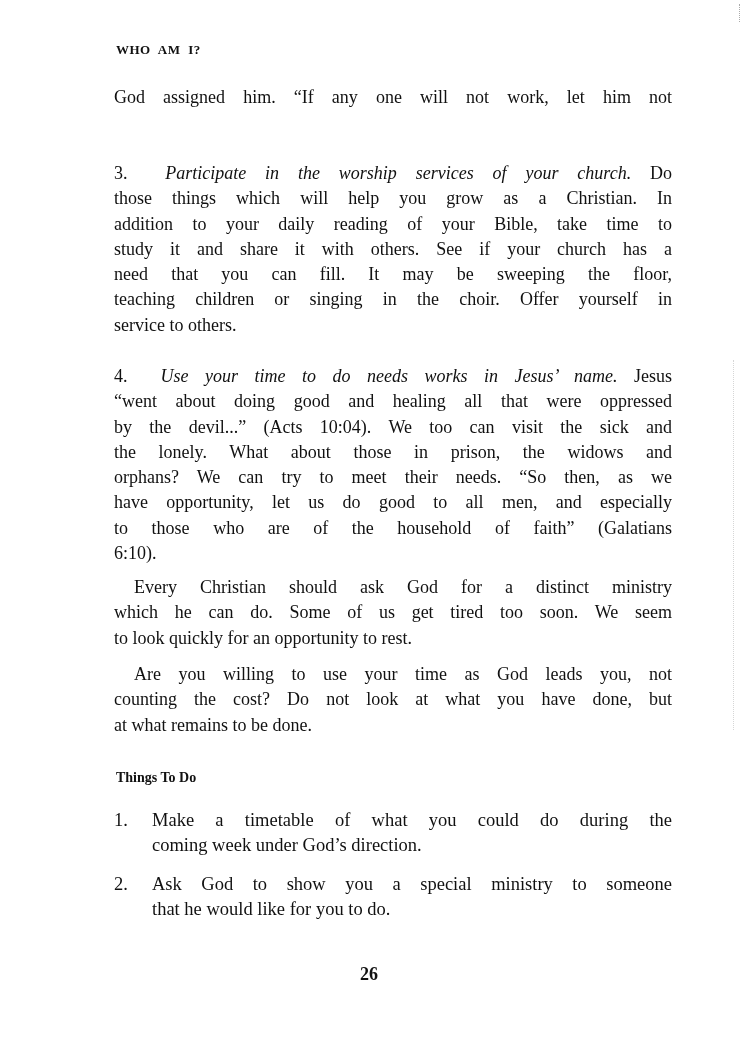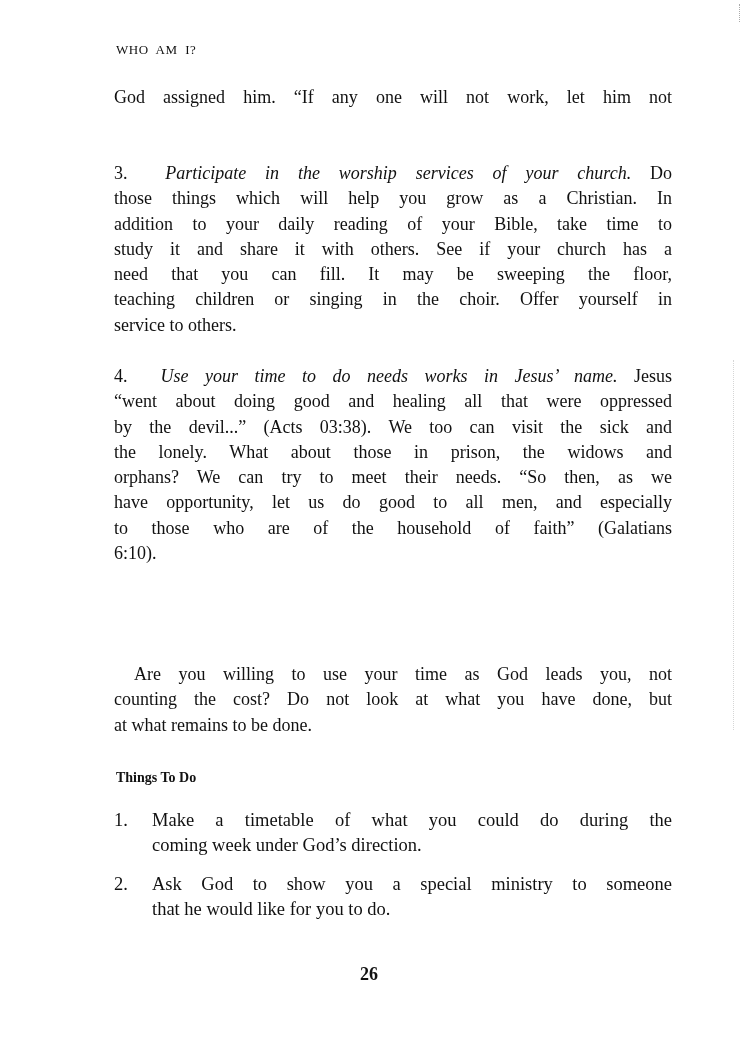--- a/index.html
+++ b/index.html
@@ -1,19 +1,19 @@
 <!DOCTYPE html>
 <html><head>
   <meta charset="utf-8">
   <style>
     html, body { margin: 0; padding: 0; background: #ffffff; }
     body { width: 744px; height: 1050px; position: relative; overflow: hidden;
            font-family: "Liberation Serif", "DejaVu Serif", serif; color: #111; }
     .page { position: absolute; left: 0; top: 0; width: 744px; height: 1050px; }
-    .running-head { position: absolute; left: 116px; top: 42px; font-size: 13px; font-weight: normal;
+    .running-head { position: absolute; left: 116px; top: 42px; font-size: 13px; font-weight: bold;
                     letter-spacing: 0.5px; word-spacing: 4px; }
     .block { position: absolute; left: 114px; width: 558px; font-size: 18px; line-height: 25.3px;
              text-align: justify; }
     .line { display: block; text-align: justify; text-align-last: justify; white-space: nowrap; }
     .line.last { text-align-last: left; }
     .indent { padding-left: 20px; }
     .em { font-style: italic; }
     .heading { position: absolute; left: 116px; top: 770px; font-size: 14px; font-weight: bold; }
     .list-item { position: absolute; left: 114px; width: 558px; font-size: 18.5px; line-height: 25.3px; }
     .list-num { position: absolute; left: 0; top: 0; }
@@ -43,28 +43,33 @@
     <span class="line">addition to your daily reading of your Bible, take time to</span>
     <span class="line">study it and share it with others. See if your church has a</span>
     <span class="line">need that you can fill. It may be sweeping the floor,</span>
     <span class="line">teaching children or singing in the choir. Offer yourself in</span>
     <span class="line last">service to others.</span>
   </div>
 
   <div class="block" style="top:364px;">
     <span class="line"><span>4.</span>&nbsp;&nbsp;<span class="em">Use your time to do needs works in Jesus’ name.</span> <span>Jesus</span></span>
     <span class="line">“went about doing good and healing all that were oppressed</span>
-    <span class="line">by the devil...” (Acts 03:38). We too can visit the sick and</span>
+    <span class="line">by the devil...” (Acts 10:04). We too can visit the sick and</span>
     <span class="line">the lonely. What about those in prison, the widows and</span>
     <span class="line">orphans? We can try to meet their needs. “So then, as we</span>
     <span class="line">have opportunity, let us do good to all men, and especially</span>
     <span class="line">to those who are of the household of faith” (Galatians</span>
     <span class="line last">6:10).</span>
   </div>
 
+  <div class="block" style="top:575px;">
+    <span class="line indent">Every Christian should ask God for a distinct ministry</span>
+    <span class="line">which he can do. Some of us get tired too soon. We seem</span>
+    <span class="line last">to look quickly for an opportunity to rest.</span>
+  </div>
 
   <div class="block" style="top:662px;">
     <span class="line indent">Are you willing to use your time as God leads you, not</span>
     <span class="line">counting the cost? Do not look at what you have done, but</span>
     <span class="line last">at what remains to be done.</span>
   </div>
 
   <div class="heading">Things To Do</div>
 
   <div class="list-item" style="top:808px;">

